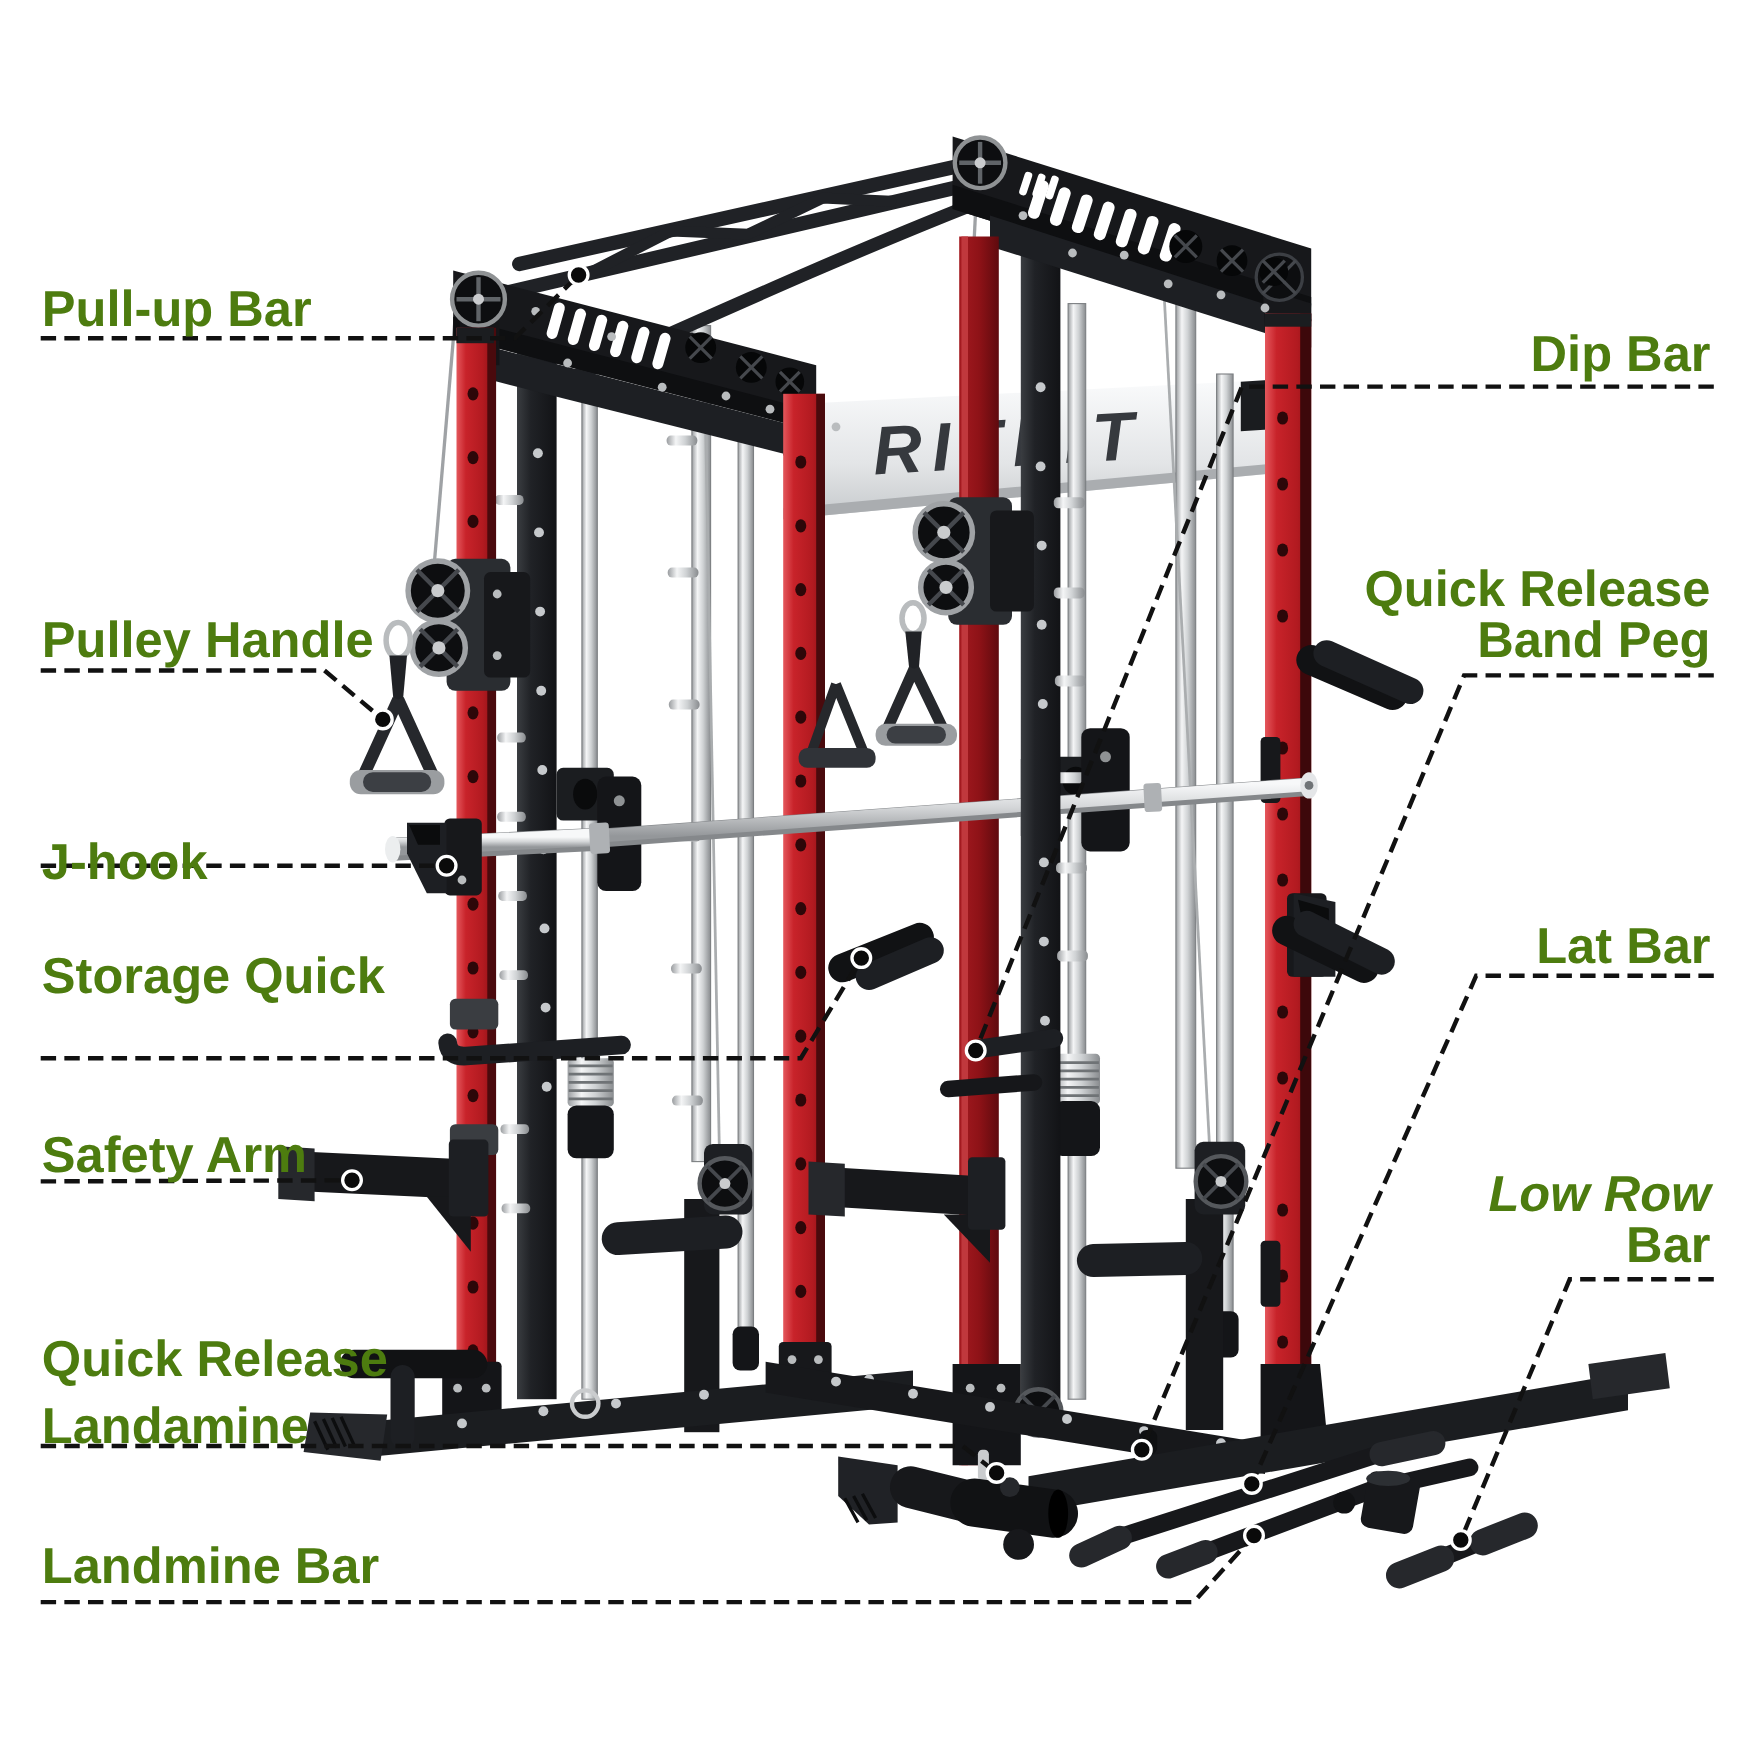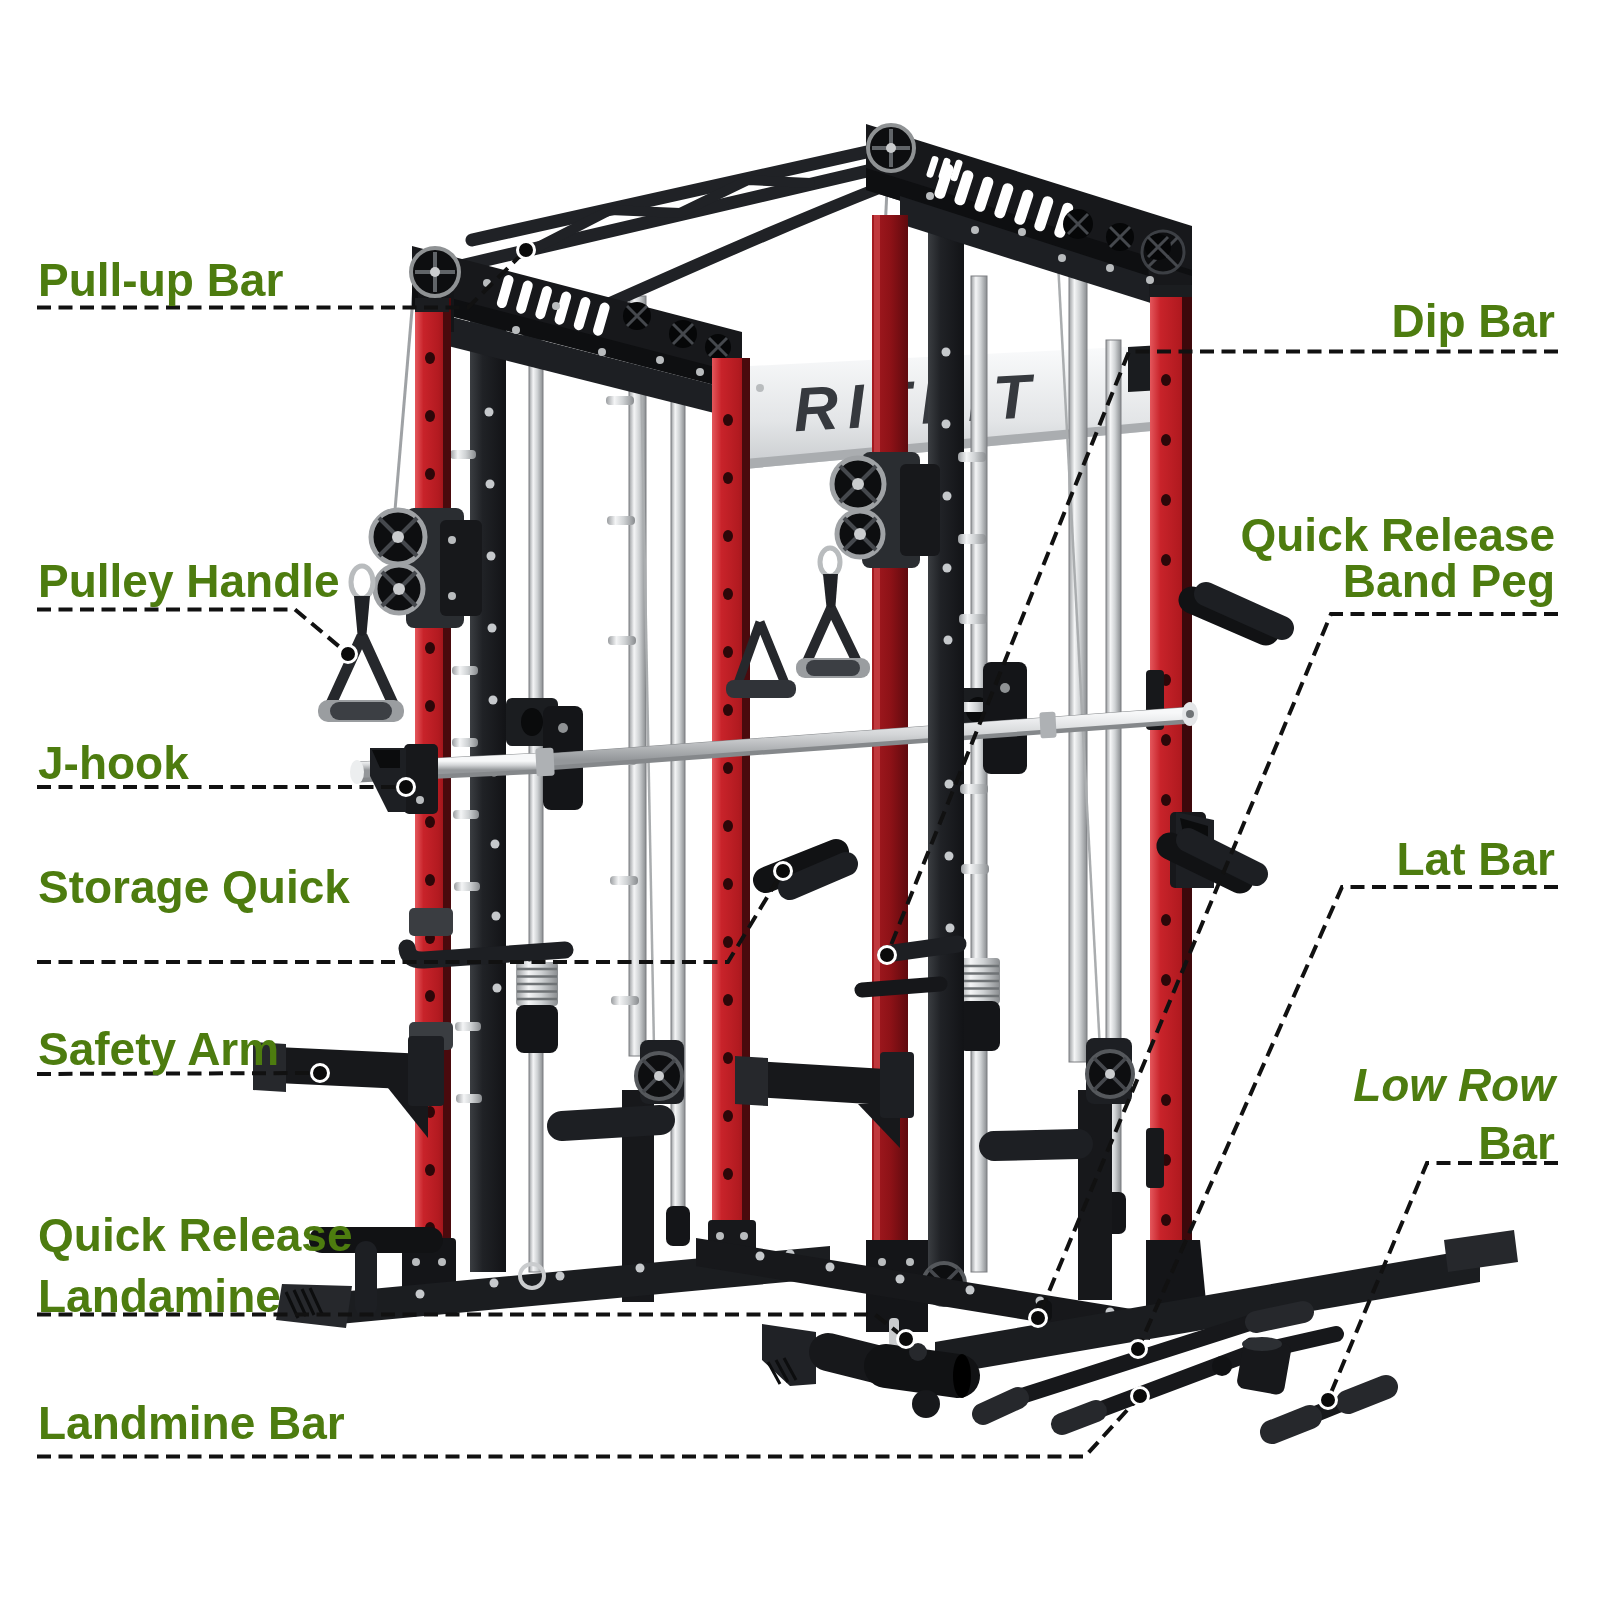--- a/index.html
+++ b/index.html
@@ -593,21 +593,21 @@
       <circle cx="1328" cy="1400" r="8.5" fill="#0a0a0a" stroke="#ffffff" stroke-width="3"></circle>
     </svg>
 
 <div id="labels">
       <div class="callout-label" style="top: 257px; left: 38px;">
         <span style="display: block;">Pull-up Bar</span>
       </div>
       <div class="callout-label" style="top: 558px; left: 38px;">
         <span style="display: block;">Pulley Handle</span>
       </div>
-      <div class="callout-label" style="top: 740px; left: 38px;">
+      <div class="callout-label" style="top: 760px; left: 38px;">
         <span style="display: block;">J-hook</span>
       </div>
       <div class="callout-label" style="top: 864px; left: 38px;">
         <span style="display: block;">Storage Quick</span>
       </div>
       <div class="callout-label" style="top: 1026px; left: 38px;">
         <span style="display: block;">Safety Arm</span>
       </div>
       <div class="callout-label" style="top: 1212px; left: 38px;">
         <span style="display: block;">Quick Release</span>
@@ -621,17 +621,17 @@
       </div>
       <div class="callout-label right" style="top: 512px; right: 45px;">
         <span style="display: block;">Quick Release</span>
         <span style="display: block;">Band Peg</span>
       </div>
       <div class="callout-label right" style="top: 836px; right: 45px;">
         <span style="display: block;">Lat Bar</span>
       </div>
       <div class="callout-label right" style="top: 1062px; right: 45px;">
         <span style="display: block; font-style: italic;">Low Row</span>
-        <span style="display: block; margin-top: 12px;">Bar</span>
+        <span style="display: block;">Bar</span>
       </div>
     </div>
 
 </div>
 
 </body></html>

